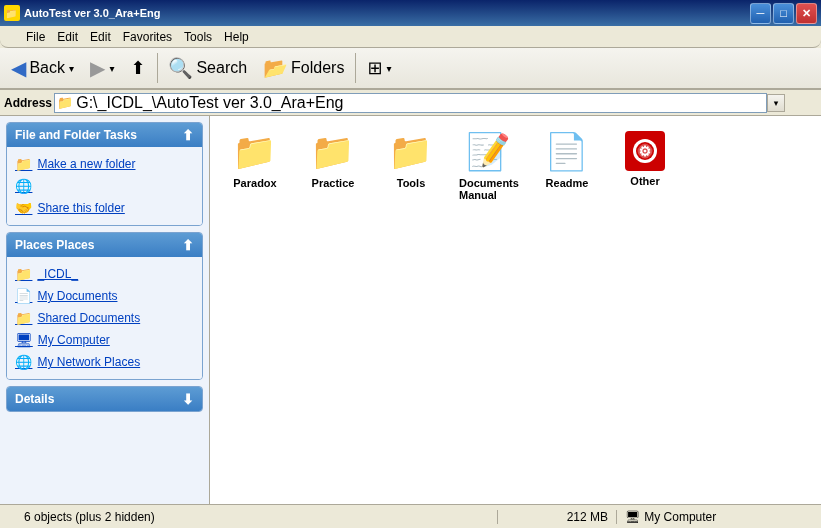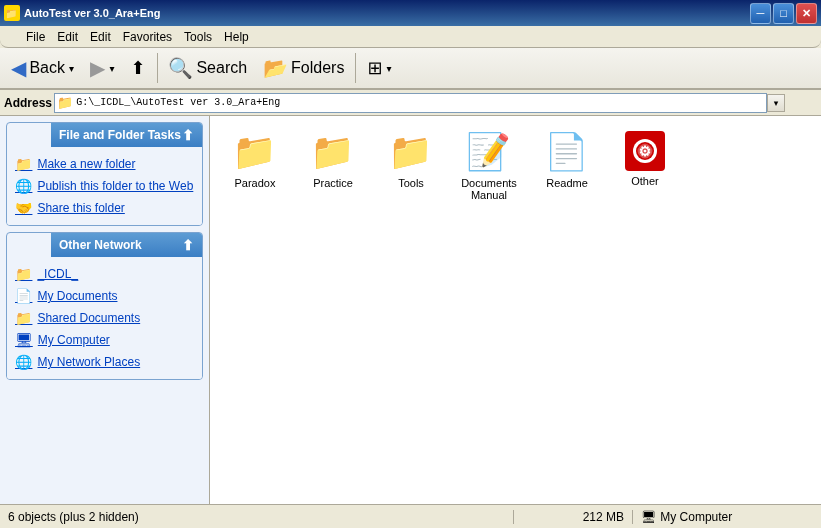--- a/index.html
+++ b/index.html
@@ -76,21 +76,21 @@
       flex: 1;
       display: flex;
       align-items: center;
       background: white;
       border: 1px solid #7F9DB9;
       height: 20px;
       padding: 0 2px;
       gap: 3px;
     }
     #address-folder-icon { font-size: 13px; }
-    #address-input { border: none; outline: none; font-size: 10px; flex: 1; background: transparent; font-family: Liberation Mono, monospace; }
+    #address-input { border: none; outline: none; font-size: 16px; flex: 1; background: transparent; }
     #address-dropdown { width: 18px; height: 18px; border: 1px solid #ACA899; background: linear-gradient(to bottom, #F5F4EF, #E0DDD0); cursor: pointer; display: flex; align-items: center; justify-content: center; font-size: 9px; }
     #address-go { width: 32px; height: 20px; background: linear-gradient(to bottom, #F5F4EF, #E0DDD0); border: 1px solid #ACA899; cursor: pointer; font-size: 12px; font-weight: bold; color: #003399; display: flex; align-items: center; justify-content: center; margin-top: 44px; }
 
     
     #main {
       display: flex;
       height: calc(528px - 26px - 22px - 42px - 26px - 24px);
       background: white;
     }
 
@@ -112,21 +112,20 @@
     .panel-header {
       background: linear-gradient(to bottom, #5D9CD4, #3A7EC4);
       color: white;
       font-size: 12px;
       font-weight: bold;
       padding: 4px 8px;
       display: flex;
       justify-content: space-between;
       align-items: center;
       cursor: pointer;
-      margin-left: 44px;
     }
     .panel-header .collapse-icon { font-size: 14px; font-weight: bold; }
     .panel-body {
       background: #EEF3FB;
       padding: 6px 4px;
     }
     .panel-link {
       display: flex;
       align-items: center;
       gap: 5px;
@@ -154,33 +153,33 @@
       display: flex;
       flex-direction: column;
       align-items: center;
       width: 70px;
       padding: 4px;
       cursor: pointer;
       border: 1px solid transparent;
       border-radius: 2px;
     }
     .file-icon { font-size: 36px; margin-bottom: 4px; }
-    .file-label { font-size: 11px; text-align: center; color: #000; }
+    .file-label { font-size: 11px; text-align: left; color: #000; font-weight: bold; }
 
     
     .folder-yellow { color: #E8B800; }
 
     
     #status-bar {
       height: 24px;
       background: #ECE9D8;
       border-top: 1px solid #ACA899;
       display: flex;
       align-items: center;
-      padding: 0 8px;
+      padding: 0 24px;
       justify-content: space-between;
       font-size: 12px;
     }
     #status-left { flex: 1; }
     #status-size { width: 120px; text-align: right; border-left: 1px solid #ACA899; border-right: 1px solid #ACA899; padding: 0 8px; }
     #status-computer { width: 180px; display: flex; align-items: center; gap: 4px; padding: 0 8px; }
 
     
     .setup-icon {
       width: 40px; height: 40px;
@@ -263,32 +262,31 @@
         <span>File and Folder Tasks</span>
         <span class="collapse-icon">⬆</span>
       </div>
       <div class="panel-body">
         <div class="panel-link">
           <span class="panel-link-icon">📁</span>
           <span>Make a new folder</span>
         </div>
         <div class="panel-link">
           <span class="panel-link-icon">🌐</span>
-          <span>Publish this folder to the Web</span>
         </div>
         <div class="panel-link">
           <span class="panel-link-icon">🤝</span>
           <span>Share this folder</span>
         </div>
       </div>
     </div>
 
     <div class="panel-section">
       <div class="panel-header">
-        <span>Other Network</span>
+        <span>Places Places</span>
         <span class="collapse-icon">⬆</span>
       </div>
       <div class="panel-body">
         <div class="panel-link">
           <span class="panel-link-icon">📁</span>
           <span>_ICDL_</span>
         </div>
         <div class="panel-link">
           <span class="panel-link-icon">📄</span>
           <span>My Documents</span>
@@ -301,20 +299,26 @@
           <span class="panel-link-icon">🖥</span>
           <span>My Computer</span>
         </div>
         <div class="panel-link">
           <span class="panel-link-icon">🌐</span>
           <span>My Network Places</span>
         </div>
       </div>
     </div>
 
+    <div class="panel-section">
+      <div class="panel-header">
+        <span>Details</span>
+        <span class="collapse-icon">⬇</span>
+      </div>
+    </div>
 
   </div>
 
   <div id="content-area">
 
     <div class="file-item">
       <span class="file-icon folder-yellow">📁</span>
       <span class="file-label">Paradox</span>
     </div>
 

